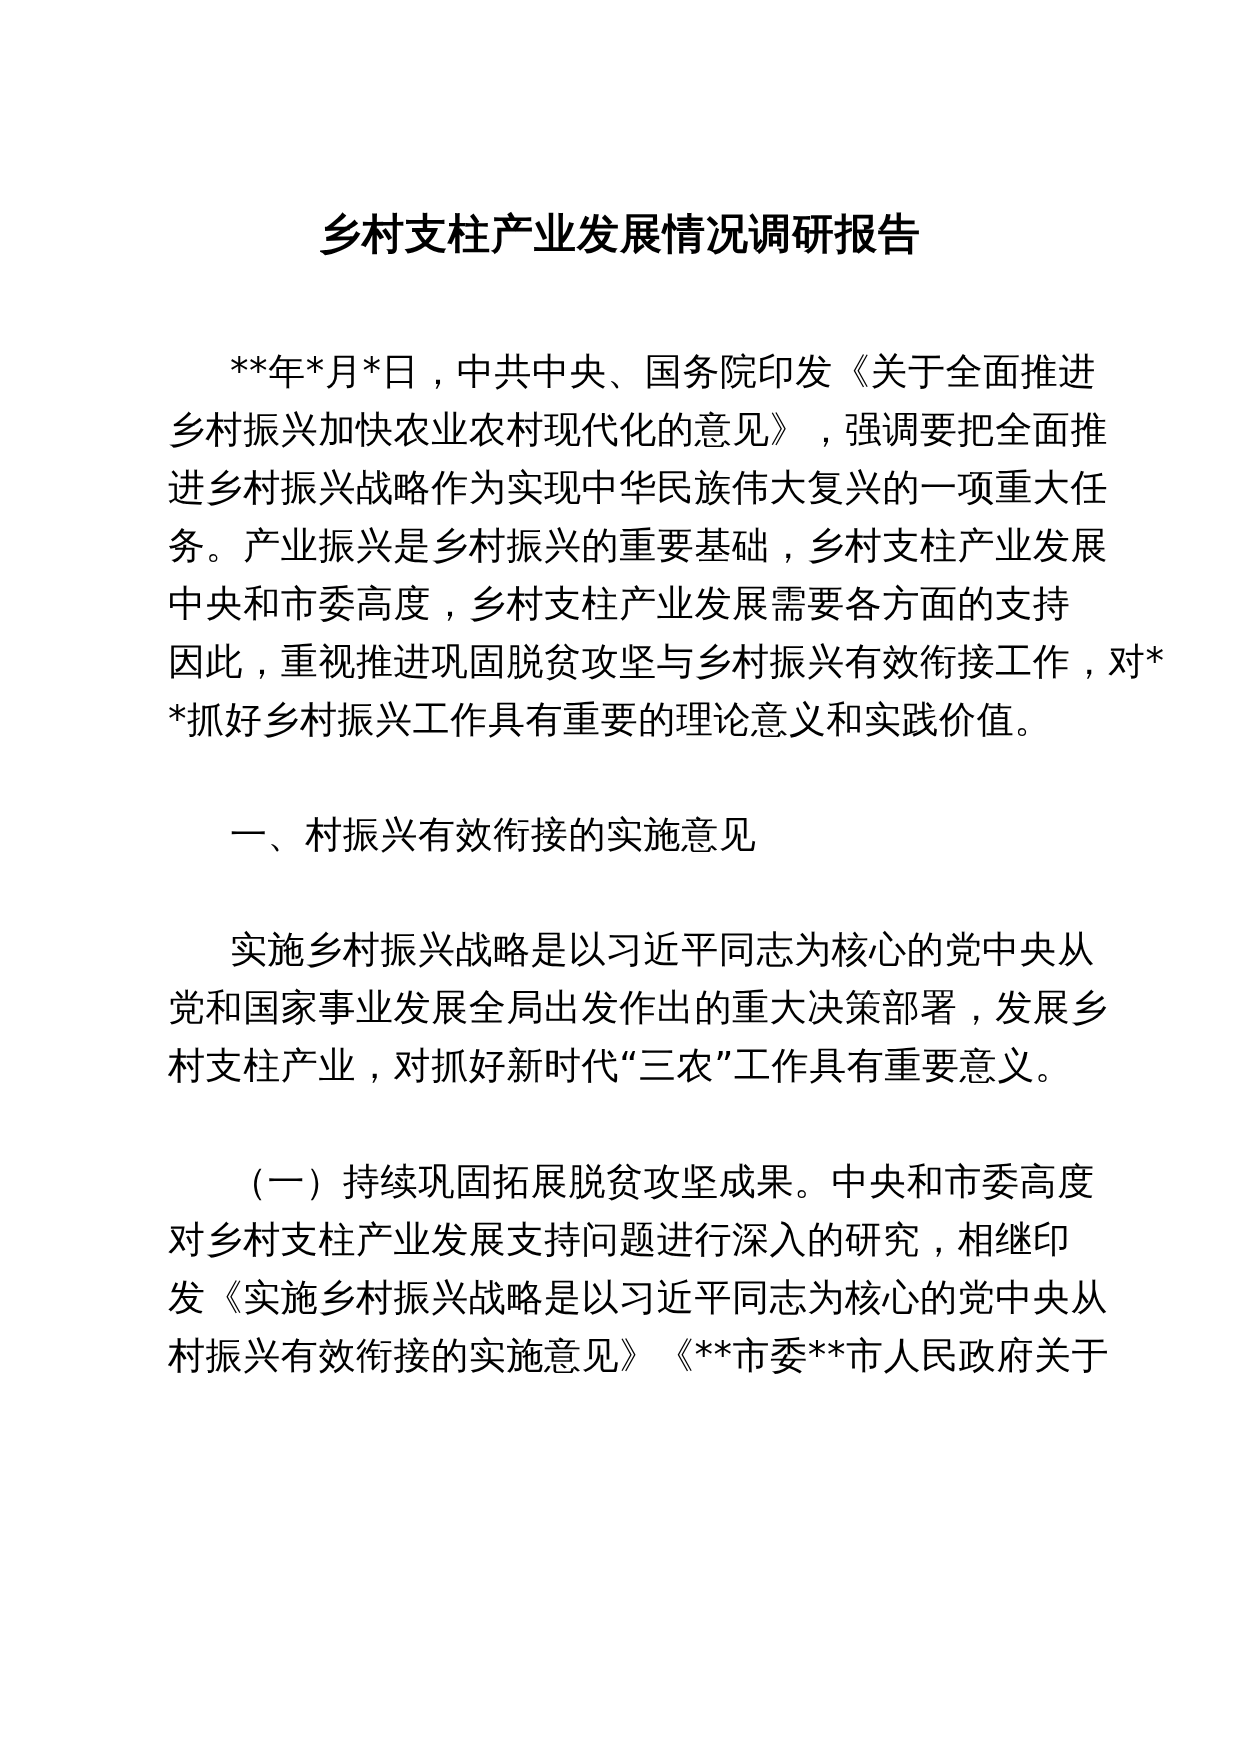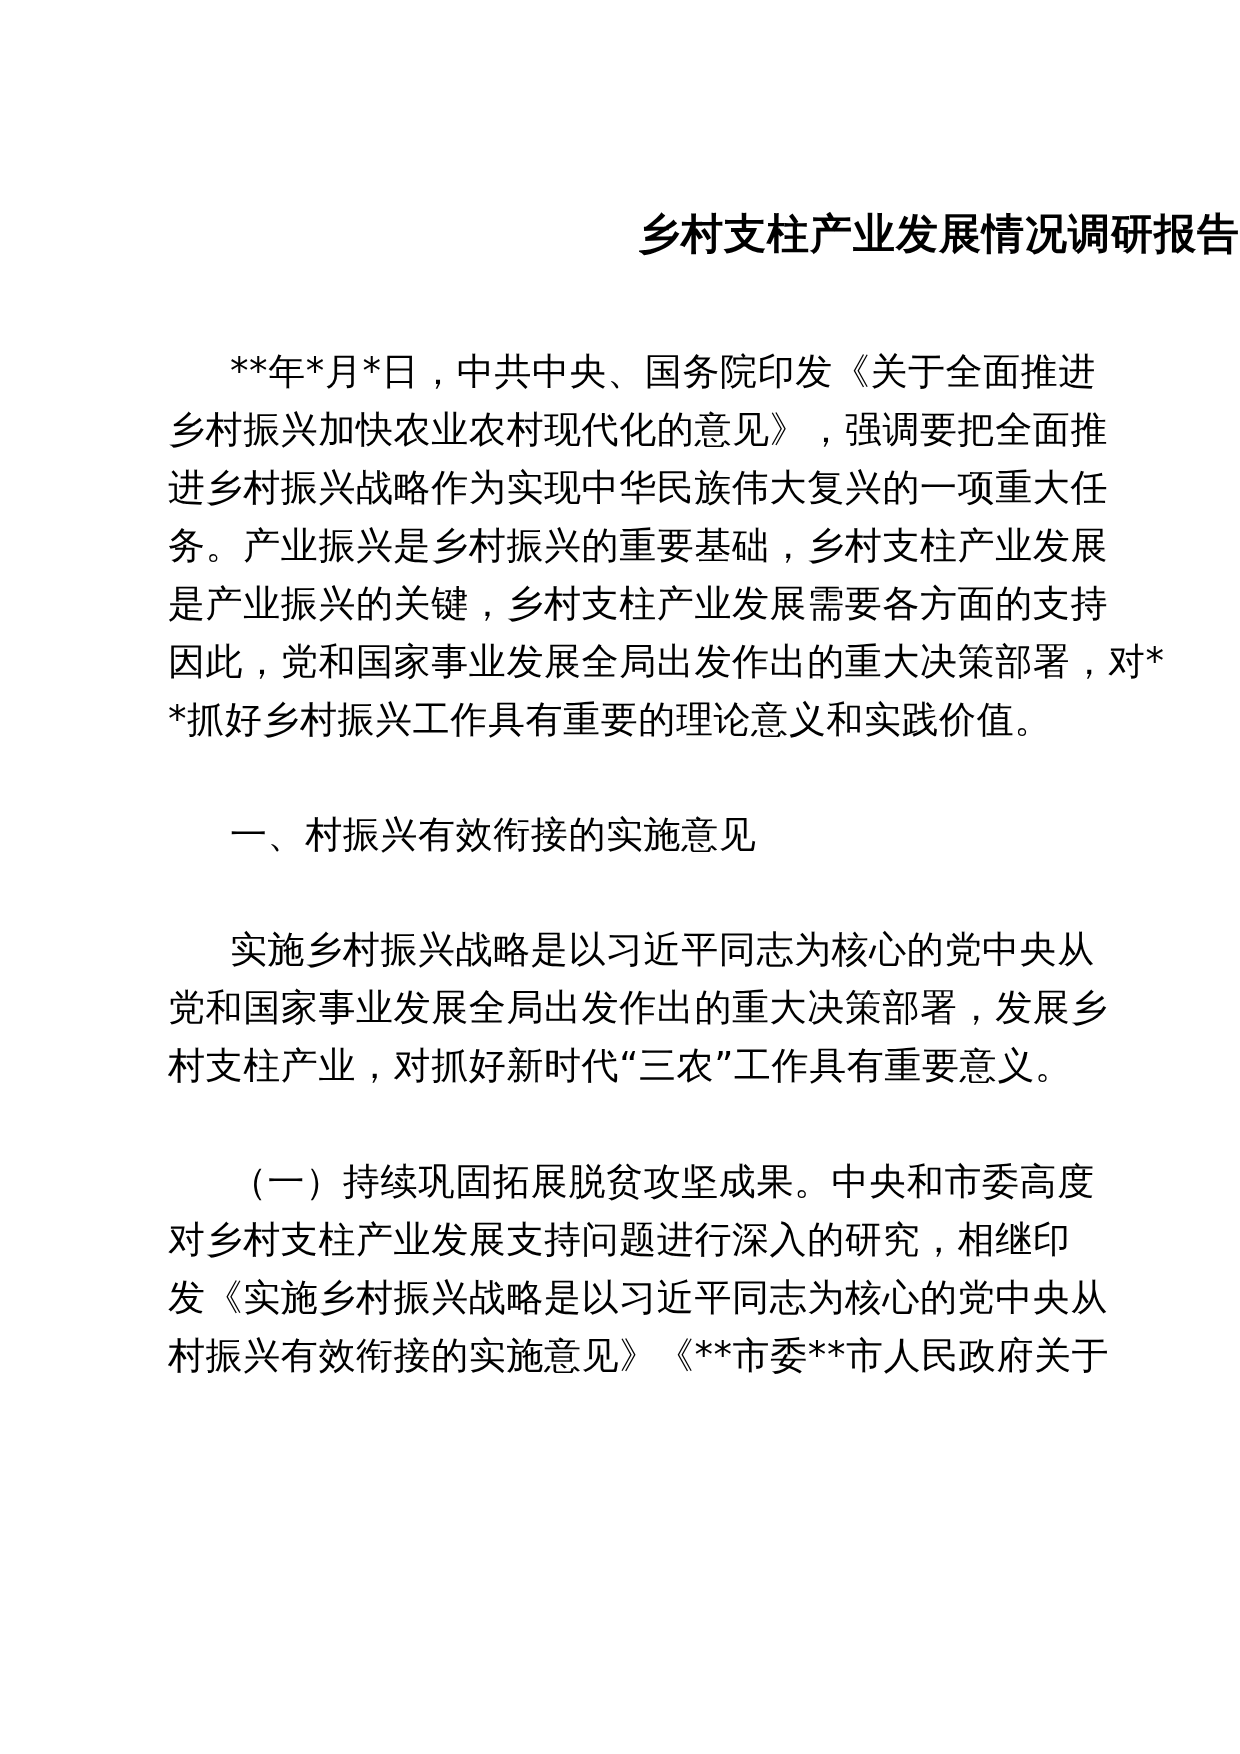--- a/index.html
+++ b/index.html
@@ -1,37 +1,37 @@
 <!DOCTYPE html>
 <html><head>
 <meta charset="utf-8">
 <style>
   html, body { margin: 0; padding: 0; background: #ffffff; }
   body { width: 1240px; height: 1754px; position: relative; overflow: hidden;
          font-family: "DejaVu Sans", "Liberation Sans", sans-serif; color: #000; }
   .page { position: absolute; left: 0; top: 0; width: 1240px; height: 1754px; background: #fff; }
-  .title { position: absolute; left: 0; width: 1240px; top: 204px; text-align: right;
+  .title { position: absolute; left: 0; width: 1240px; top: 204px; text-align: center;
            font-size: 42px; font-weight: bold; line-height: 60px; letter-spacing: 1px; }
   .line { position: absolute; left: 168px; width: 780px; font-size: 37px; line-height: 40px;
           white-space: nowrap; letter-spacing: 0.6px; }
   .indent { left: 230px; }
 </style>
 </head>
 <body>
 
 <div class="page">
   <div class="title">乡村支柱产业发展情况调研报告</div>
 
   <div>
     <div class="line indent" style="top:352px">**年*月*日，中共中央、国务院印发《关于全面推进</div>
     <div class="line" style="top:410px">乡村振兴加快农业农村现代化的意见》，强调要把全面推</div>
     <div class="line" style="top:468px">进乡村振兴战略作为实现中华民族伟大复兴的一项重大任</div>
     <div class="line" style="top:526px">务。产业振兴是乡村振兴的重要基础，乡村支柱产业发展</div>
-    <div class="line" style="top:584px">是产业振兴的关键，乡村支柱产业发展需要各方面的支持</div>
-    <div class="line" style="top:642px">因此，党和国家事业发展全局出发作出的重大决策部署，对*</div>
+    <div class="line" style="top:584px">中央和市委高度，乡村支柱产业发展需要各方面的支持</div>
+    <div class="line" style="top:642px">因此，重视推进巩固脱贫攻坚与乡村振兴有效衔接工作，对*</div>
     <div class="line" style="top:700px">*抓好乡村振兴工作具有重要的理论意义和实践价值。</div>
   </div>
 
   <div>
     <div class="line indent" style="top:815px">一、村振兴有效衔接的实施意见</div>
   </div>
 
   <div>
     <div class="line indent" style="top:930px">实施乡村振兴战略是以习近平同志为核心的党中央从</div>
     <div class="line" style="top:988px">党和国家事业发展全局出发作出的重大决策部署，发展乡</div>

